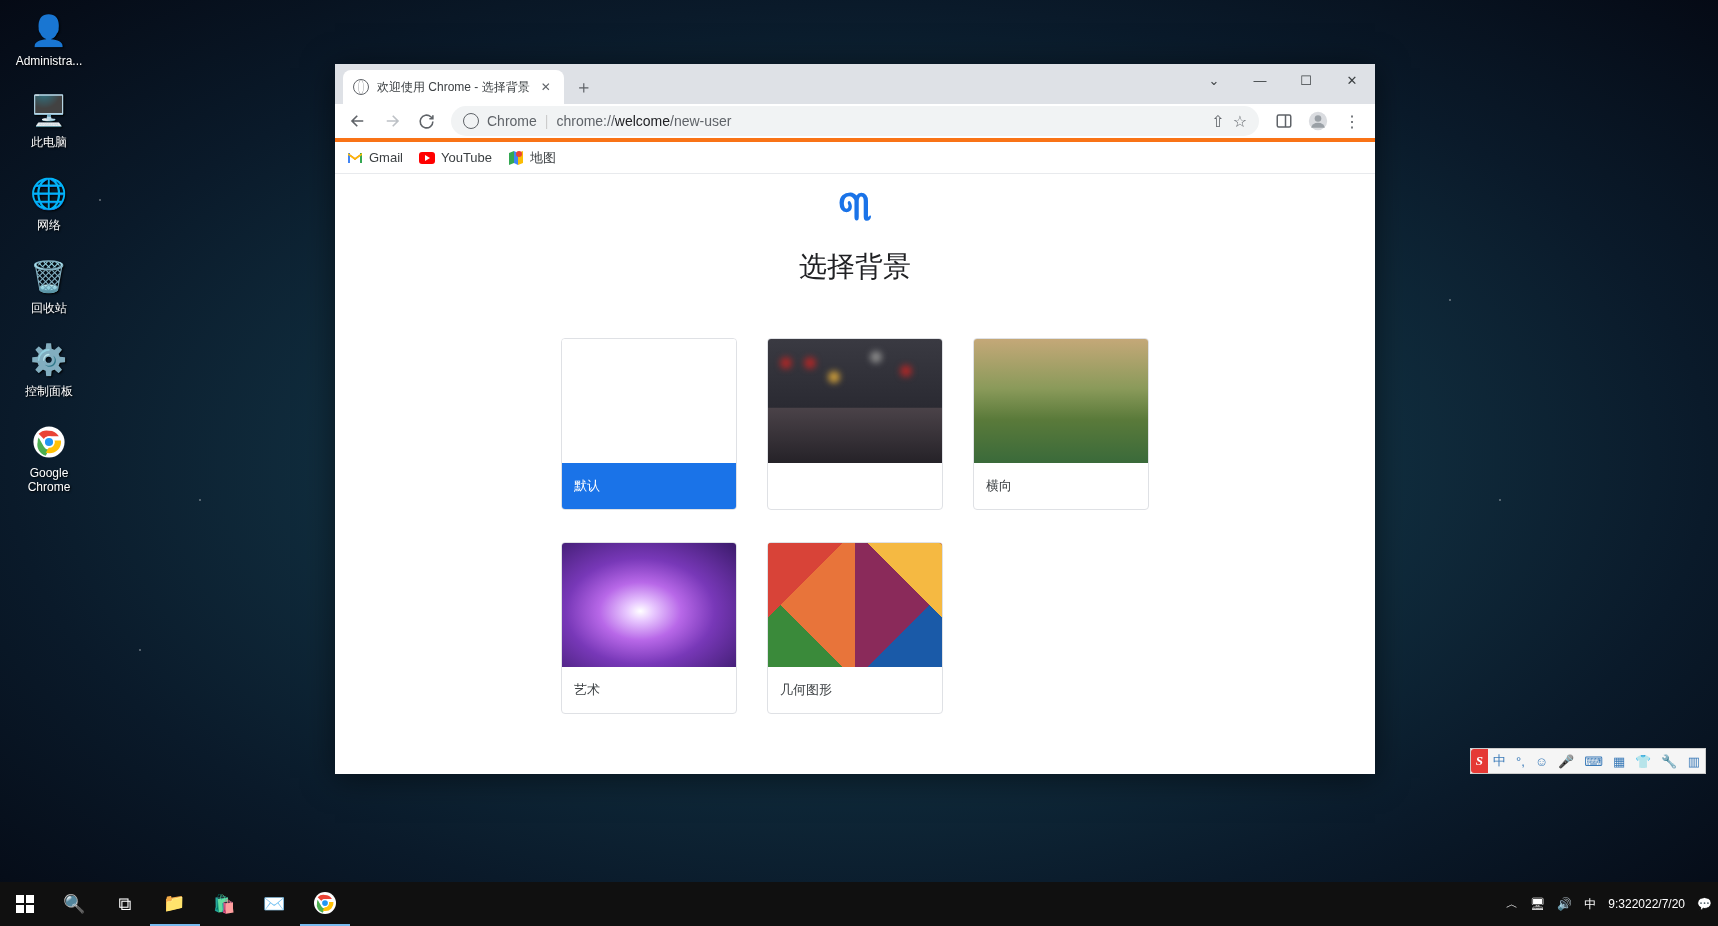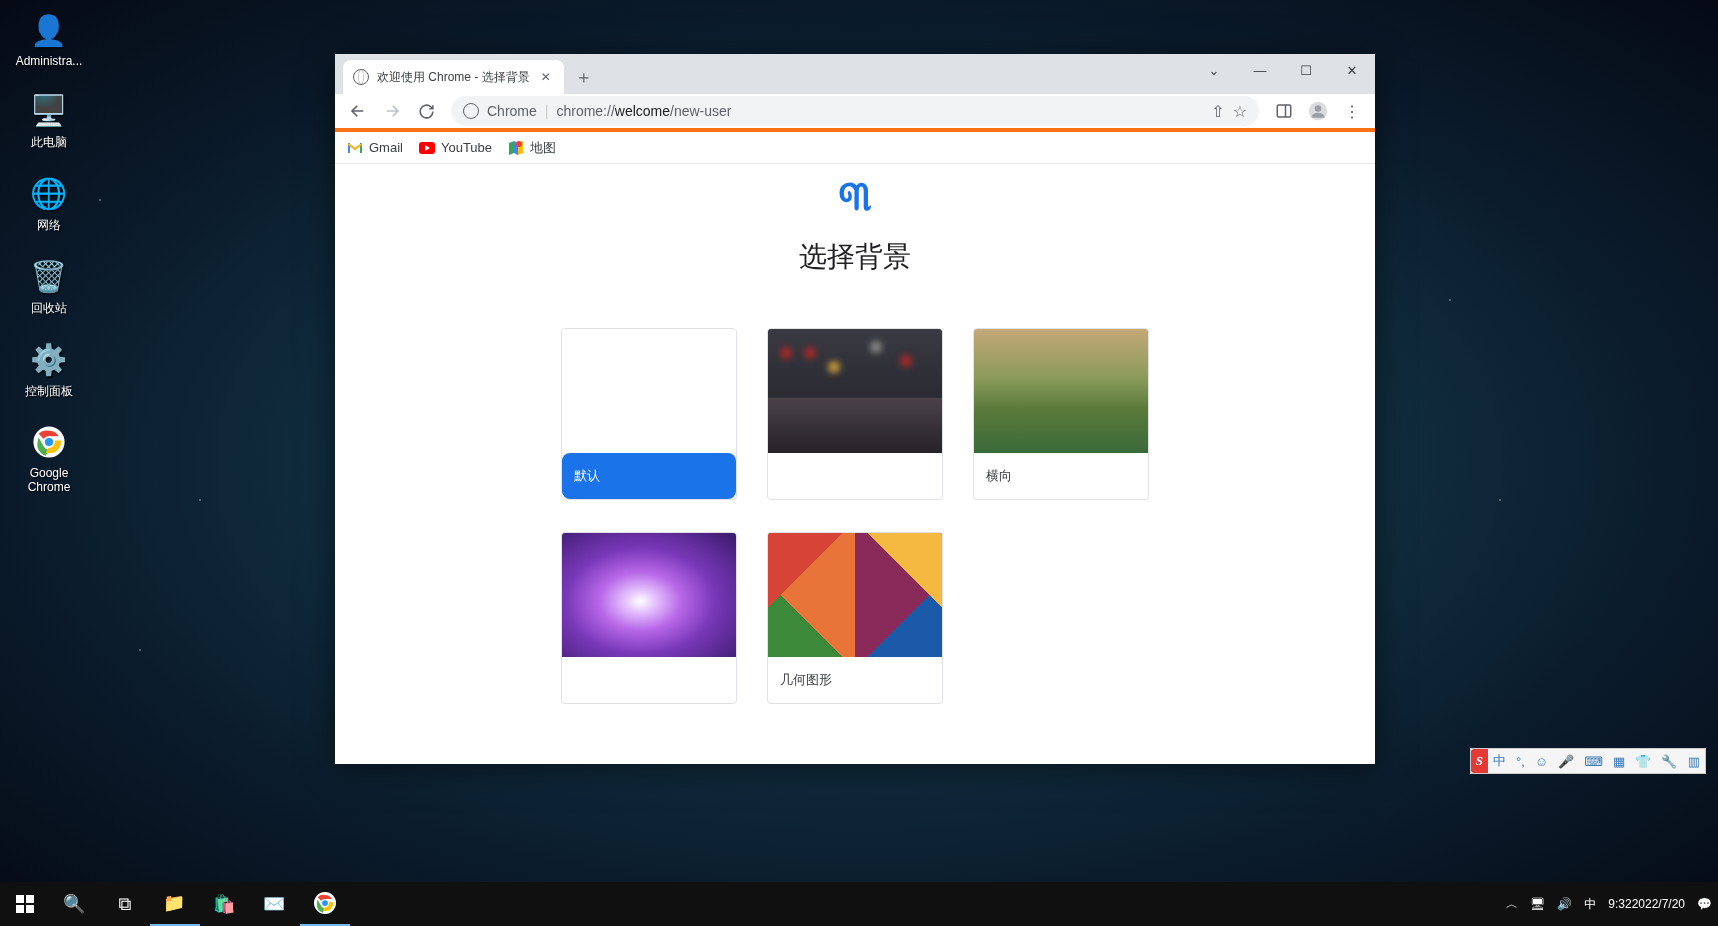--- a/index.html
+++ b/index.html
@@ -14,21 +14,21 @@
  radial-gradient(1px 1px at 140px 650px,#fff,transparent),
  radial-gradient(1px 1px at 1650px 750px,#fff,transparent),
  radial-gradient(1px 1px at 1350px 600px,#fff,transparent),
  radial-gradient(1px 1px at 200px 500px,#fff,transparent);
 }
 
 .desktop-icons { position: absolute; top: 10px; left: 10px; display: flex; flex-direction: column; gap: 22px; }
 .di { width: 78px; display: flex; flex-direction: column; align-items: center; color: #fff; font-size: 12px; text-align: center; text-shadow: 1px 1px 2px #000; cursor: pointer; }
 .di .ic { width: 40px; height: 40px; margin-bottom: 4px; display: flex; align-items: center; justify-content: center; font-size: 30px; }
 
-.chrome { position: absolute; top: 54px; left: 335px; width: 1040px; height: 710px; background: #fff; box-shadow: 0 4px 30px rgba(0,0,0,.5); display: flex; flex-direction: column; }
+.chrome { position: absolute; top: 64px; left: 335px; width: 1040px; height: 710px; background: #fff; box-shadow: 0 4px 30px rgba(0,0,0,.5); display: flex; flex-direction: column; }
 .titlebar { height: 40px; background: #dee1e6; display: flex; align-items: flex-end; }
 .tab { background: #fff; height: 34px; margin-left: 8px; border-radius: 8px 8px 0 0; display: flex; align-items: center; padding: 0 10px; font-size: 12px; color: #3c4043; gap: 8px; min-width: 210px; }
 .tab .globe { width: 16px; height: 16px; border: 1.3px solid #5f6368; border-radius: 50%; position: relative; }
 .tab .globe::after { content:""; position:absolute; inset:0; border-left:1.3px solid #5f6368; border-right:1.3px solid #5f6368; border-radius:50%; transform:scaleX(.4);}
 .tab .x { margin-left:auto; width:16px; text-align:center; color:#5f6368; cursor:pointer;}
 .newtab { width:28px; height:28px; display:flex; align-items:center; justify-content:center; color:#5f6368; font-size:18px; cursor:pointer; margin-left:6px; margin-bottom:3px;}
 .winbtns { margin-left:auto; display:flex; align-self:flex-start;}
 .winbtns div { width:46px; height:32px; display:flex; align-items:center; justify-content:center; color:#3c4043; font-size:13px; cursor:pointer; font-family:"Segoe MDL2 Assets","Segoe UI Symbol",sans-serif; }
 .toolbar { height:38px; background:#fff; border-bottom:4px solid #f97316; display:flex; align-items:center; padding:0 8px; gap:4px;}
 .tb { width:30px; height:30px; display:flex; align-items:center; justify-content:center; color:#5f6368; cursor:pointer; border-radius:50%;}
@@ -43,21 +43,21 @@
 .content { flex:1; overflow:auto; position:relative; background:#fff;}
 .content::-webkit-scrollbar { width:14px;}
 .content::-webkit-scrollbar-thumb { background:#c0c0c0; border-radius:2px;}
 .content-inner { padding:8px 40px 30px; display:flex; flex-direction:column; align-items:center;}
 .brush { font-size:42px; color:#1a73e8; font-weight:bold; font-family:Georgia,serif; }
 .h1 { font-size:28px; color:#202124; margin-top:18px; font-weight:400;}
 .grid { display:grid; grid-template-columns:repeat(3,176px); gap:32px 30px; margin-top:52px;}
 .card { border:1px solid #dfe1e5; border-radius:4px; overflow:hidden; cursor:pointer; background:#fff;}
 .thumb { height:124px; background:#f5f5f5; }
 .lbl { padding:14px 12px; font-size:13px; color:#3c4043;}
-.card.sel .lbl { background:#1a73e8; color:#fff;border-radius:8px;}
+.card.sel .lbl { background:#1a73e8; color:#fff;}
 .card.sel .thumb { background:#fff;}
 .t-earth { background: radial-gradient(circle at 50% 88%, #6b3a1a 0%, #2a1408 18%, #000 35%); position:relative;}
 .t-earth::after { content:""; position:absolute; left:50%; top:40%; width:3px; height:3px; background:#fff; border-radius:50%; box-shadow:0 0 8px 3px rgba(255,255,255,.8);}
 .t-city { background: linear-gradient(to bottom, #3a3a42 0%, #2a2a32 55%, #4a4248 56%, #252228 100%); position:relative;}
 .t-city::before{content:"";position:absolute;top:18px;left:12px;width:12px;height:12px;background:#a82828;border-radius:50%;filter:blur(3px);box-shadow:24px 0 #a82828, 48px 14px #c89a3a, 90px -6px #888, 120px 8px #a82828;}
 .t-land { background: linear-gradient(to bottom, #c4a878 0%, #8a9a5a 40%, #5a7a3a 65%, #3a6a3a 100%);}
 .t-art { background: radial-gradient(ellipse at 45% 55%, #fff 0%, #e8c8ff 10%, #b868e8 30%, #7838b8 55%, #3a1a6a 100%);}
 .t-geo { background:
  linear-gradient(135deg,#d84338 0 25%, transparent 25%),
  linear-gradient(225deg,#f5b942 0 25%, transparent 25%),
@@ -220,20 +220,21 @@
           </div>
         <div class="card">
             <div class="thumb t-city"></div>
           </div>
         <div class="card">
             <div class="thumb t-land"></div>
             <div class="lbl">横向</div>
           </div>
         <div class="card">
             <div class="thumb t-art"></div>
+            <div class="lbl">艺术</div>
           </div>
         <div class="card">
             <div class="thumb t-geo"></div>
             <div class="lbl">几何图形</div>
           </div>
       </div>
 
     </div>
   </div>
 </div>

